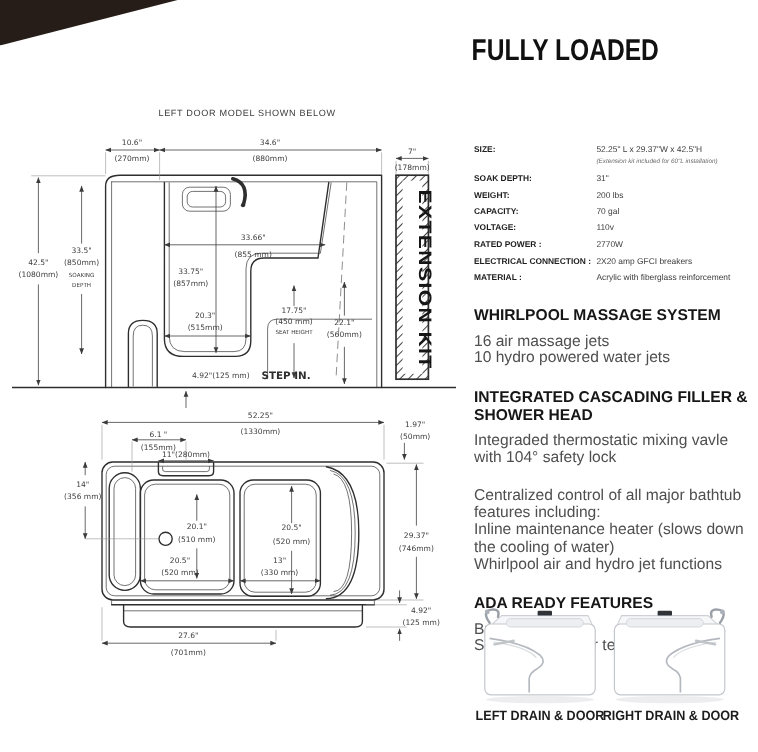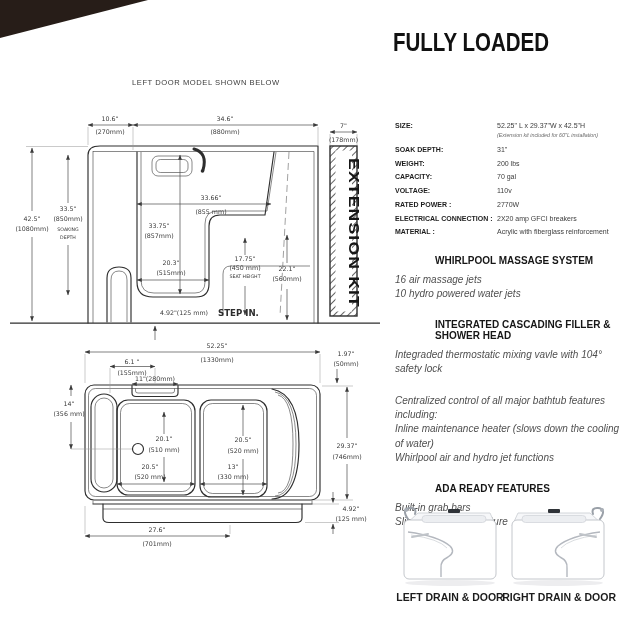--- a/index.html
+++ b/index.html
@@ -1,32 +1,32 @@
 <!DOCTYPE html>
 <html><head>
 <meta charset="utf-8">
 <style>
   html,body{margin:0;padding:0;background:#888;}
   #sheet{position:relative;width:632px;height:627px;background:#ffffff;overflow:hidden;
          font-family:"Liberation Sans",sans-serif;color:#231f20;}
   .tri{position:absolute;left:0;top:0;width:150px;height:40px;background:#271d18;
        clip-path:polygon(0 0,148px 0,0 38px);}
-  .note-top{position:absolute;left:132px;top:78px;font-size:7.6px;letter-spacing:.55px;color:#3a3a3a;}
+  .note-top{position:absolute;left:132px;top:90px;font-size:7.6px;letter-spacing:.55px;color:#3a3a3a;}
   .title{position:absolute;left:393px;top:28px;font-size:25px;font-weight:800;
          transform:scaleX(.82);transform-origin:left top;letter-spacing:0;color:#111;}
   .models{position:absolute;left:395px;top:60px;font-size:13.5px;font-weight:600;color:#2b2b2b;line-height:16.5px;}
   .right-col{position:absolute;left:395px;top:122px;width:234px;}
   .spec-row{display:flex;align-items:flex-start;margin-bottom:6.4px;line-height:7.4px;}
   .spec-label{width:102px;flex:none;font-size:7px;font-weight:700;color:#1d1d1d;}
   .spec-val{font-size:7px;color:#3c3c3c;}
   .spec-note{font-size:5.3px;color:#6b6b6b;margin-top:2.5px;font-style:italic;}
   .sec{margin-top:17px;}
   .sec.first{margin-top:19px;}
-  .sec-title{font-size:10px;font-weight:700;color:#161616;margin-bottom:7px;margin-left:40px;}
-  .sec-item{font-size:10px;font-style:italic;color:#4f4f4f;line-height:14.4px;}
+  .sec-title{font-size:13px;font-weight:700;color:#161616;margin-bottom:7px;}
+  .sec-item{font-size:13px;color:#4f4f4f;line-height:14.4px;}
   .products{position:absolute;left:388px;top:506px;width:244px;}
   .tub-fig{position:absolute;top:0;width:108px;height:84px;}
   .tub-fig.right{transform:scaleX(-1);}
   .prod-label{position:absolute;top:85px;width:120px;text-align:center;font-size:11.3px;font-weight:700;
               color:#1c1c1c;transform:scaleX(.93);transform-origin:center;white-space:nowrap;}
   svg{position:absolute;overflow:visible;}
   .draw{stroke:#2e2e2e;stroke-width:1.15;fill:none;stroke-linecap:round;}
   .draw2{stroke:#3a3a3a;stroke-width:0.6;fill:none;}
   .dim{stroke:#4b4b4b;stroke-width:0.7;fill:none;}
   .thin{stroke:#949494;stroke-width:0.5;fill:none;}

